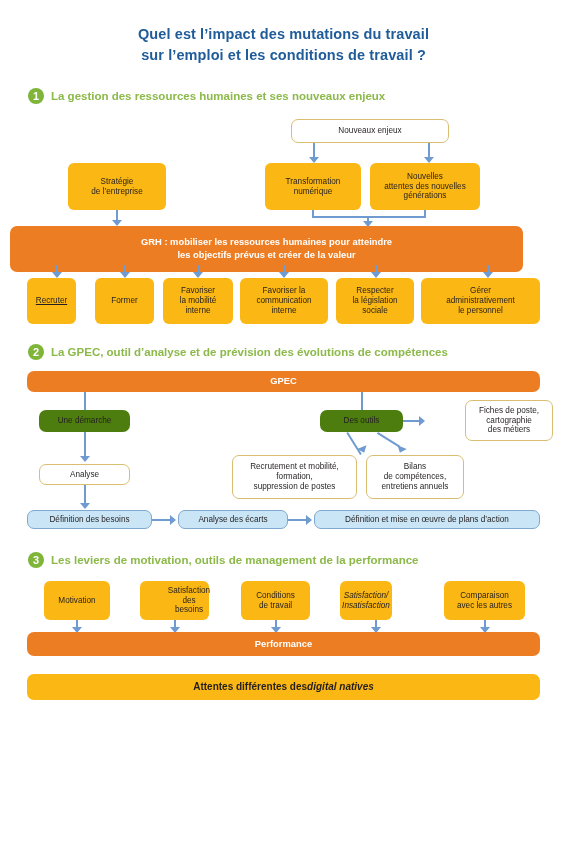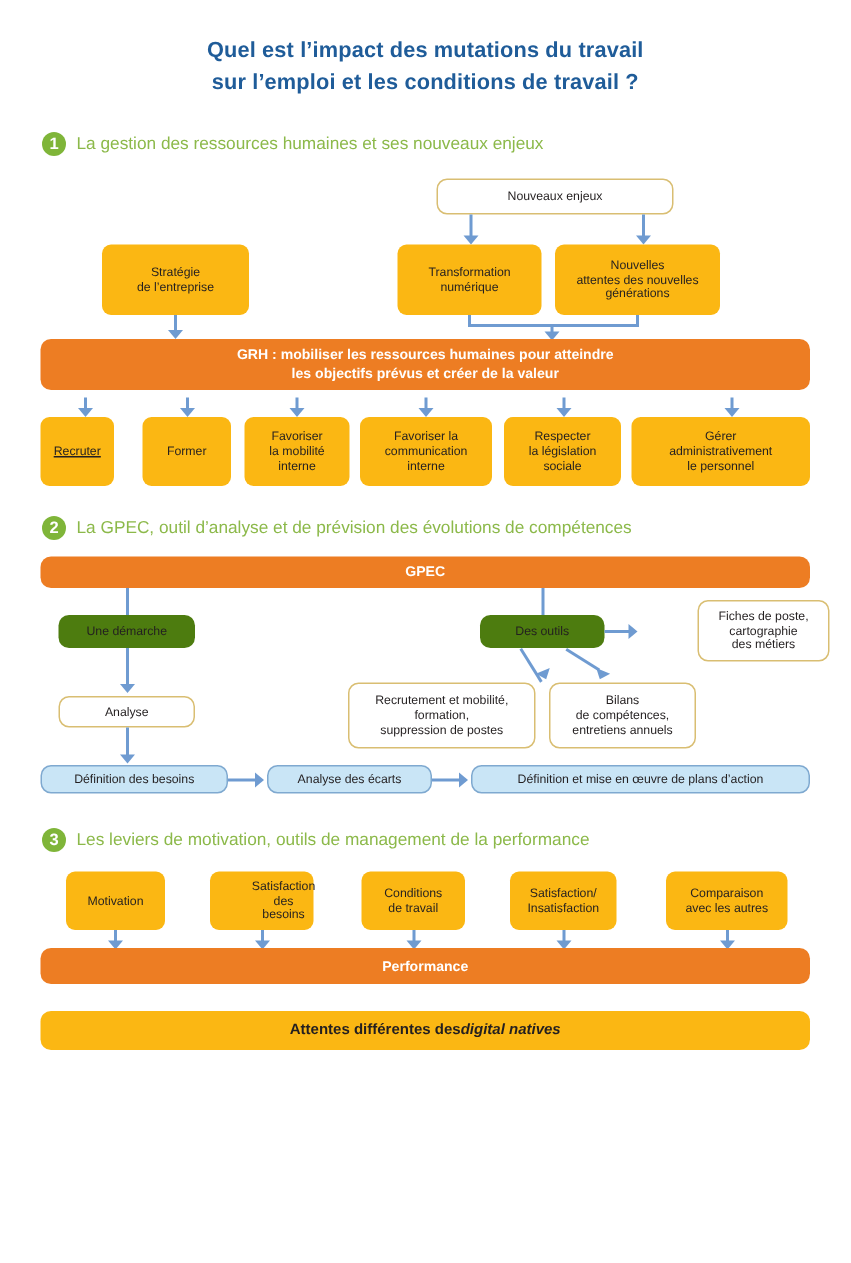--- a/index.html
+++ b/index.html
@@ -18,21 +18,21 @@
     letter-spacing:.1px;
   }
 
   
   .sec-head{position:absolute;display:flex;align-items:center;gap:7px;}
   .badge{
     width:16px;height:16px;border-radius:50%;background:#7FB539;
     color:#ffffff;font-size:11px;font-weight:bold;line-height:16px;
     text-align:center;flex:0 0 auto;
   }
-  .sec-title{font-size:11.5px;font-weight:normal;color:#8CB94A;white-space:nowrap;}
+  .sec-title{font-size:11.5px;font-weight:bold;color:#8CB94A;white-space:nowrap;}
 
   
   .bx{
     position:absolute;box-sizing:border-box;display:flex;
     align-items:center;justify-content:center;text-align:center;
     line-height:1.18;
   }
   .yellow{
     background:#FBB713;border-radius:6px;color:#231f20;font-size:8.2px;
     padding:2px 3px;
@@ -106,21 +106,21 @@
 
   <div class="vline" style="left:116px;top:210px;height:12px;"></div>
   <div class="arr-d" style="left:112px;top:220px;"></div>
 
   <div class="vline" style="left:312px;top:210px;height:8px;"></div>
   <div class="vline" style="left:424px;top:210px;height:8px;"></div>
   <div class="hline" style="left:312px;top:216px;width:114px;"></div>
   <div class="vline" style="left:367px;top:216px;height:8px;"></div>
   <div class="arr-d" style="left:363px;top:221px;"></div>
 
-  <div class="bx orange-bar" style="left:27px;top:226px;width:513px;height:34px;white-space:pre-line;">GRH : mobiliser les ressources humaines pour atteindre
+  <div class="bx orange-bar" style="left:10px;top:226px;width:513px;height:46px;white-space:pre-line;">GRH : mobiliser les ressources humaines pour atteindre
 les objectifs prévus et créer de la valeur</div>
 
   <div class="vline" style="left:56px;top:265px;height:9px;"></div>
   <div class="arr-d" style="left:52px;top:272px;"></div>
   <div class="vline" style="left:124px;top:265px;height:9px;"></div>
   <div class="arr-d" style="left:120px;top:272px;"></div>
   <div class="vline" style="left:197px;top:265px;height:9px;"></div>
   <div class="arr-d" style="left:193px;top:272px;"></div>
   <div class="vline" style="left:283px;top:265px;height:9px;"></div>
   <div class="arr-d" style="left:279px;top:272px;"></div>
@@ -197,21 +197,21 @@
   <div class="sec-head" style="left:28px;top:552px;">
     <span class="badge">3</span>
     <span class="sec-title">Les leviers de motivation, outils de management de la performance</span>
   </div>
 
   <div class="bx yellow" style="left:44px;top:581px;width:66px;height:39px;white-space:pre-line;">Motivation</div>
   <div class="bx yellow" style="left:140px;top:581px;width:69px;height:39px;white-space:pre-line;padding-left:32px;">Satisfaction
 des besoins</div>
   <div class="bx yellow" style="left:241px;top:581px;width:69px;height:39px;white-space:pre-line;">Conditions
 de travail</div>
-  <div class="bx yellow" style="left:340px;top:581px;width:71px;height:39px;white-space:pre-line;">Satisfaction/
+  <div class="bx yellow" style="left:340px;top:581px;width:52px;height:39px;white-space:pre-line;font-style:italic;">Satisfaction/
 Insatisfaction</div>
   <div class="bx yellow" style="left:444px;top:581px;width:81px;height:39px;white-space:pre-line;">Comparaison
 avec les autres</div>
 
   <div class="vline" style="left:76px;top:620px;height:9px;"></div>
   <div class="arr-d" style="left:72px;top:627px;"></div>
   <div class="vline" style="left:174px;top:620px;height:9px;"></div>
   <div class="arr-d" style="left:170px;top:627px;"></div>
   <div class="vline" style="left:275px;top:620px;height:9px;"></div>
   <div class="arr-d" style="left:271px;top:627px;"></div>

